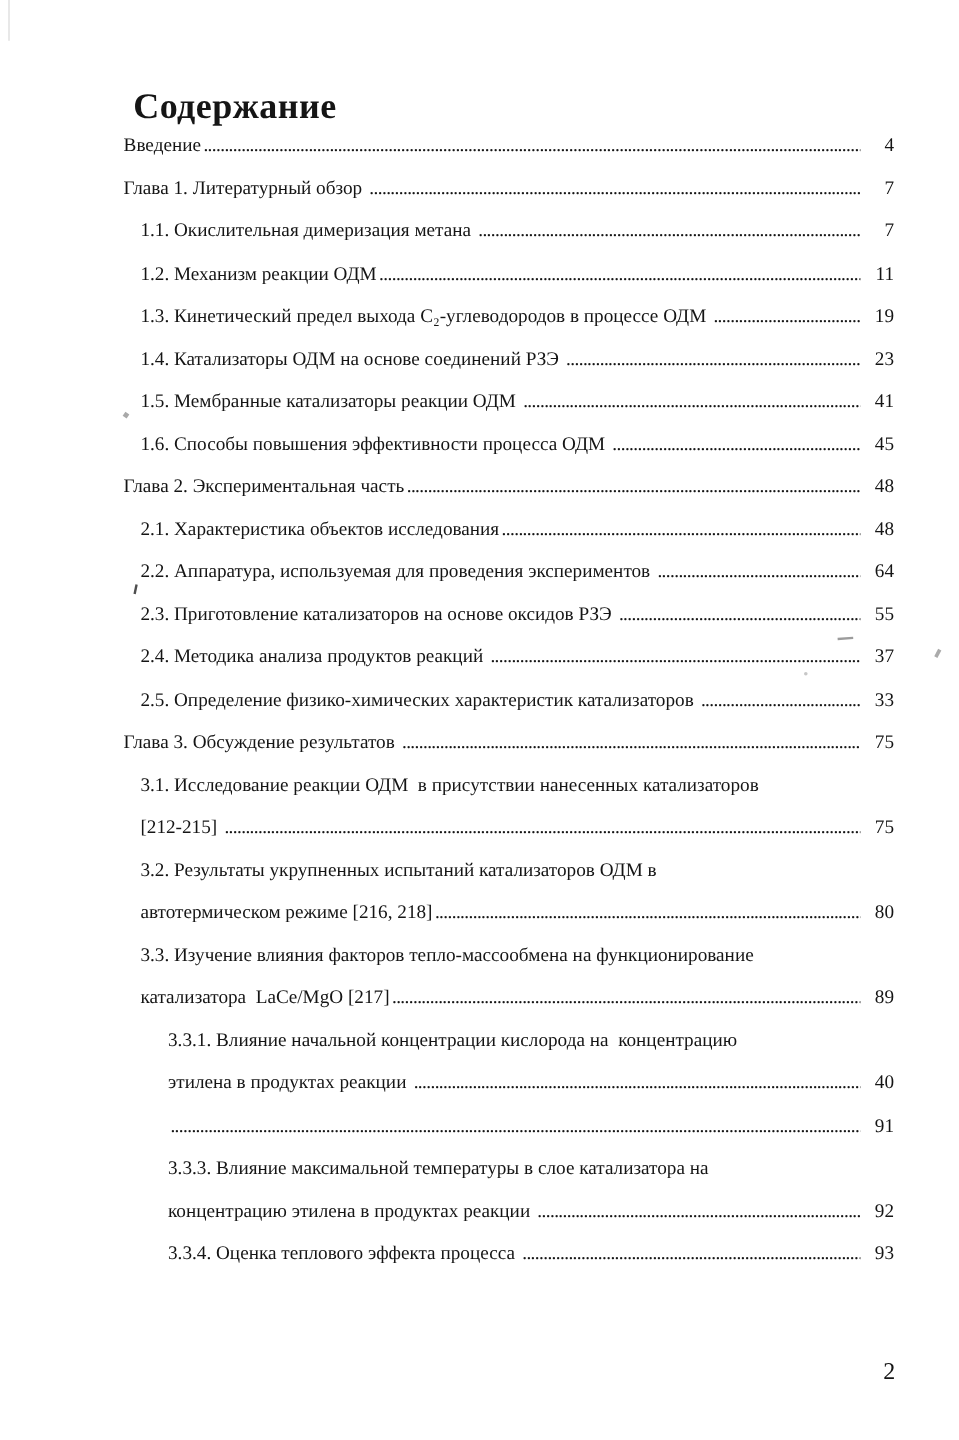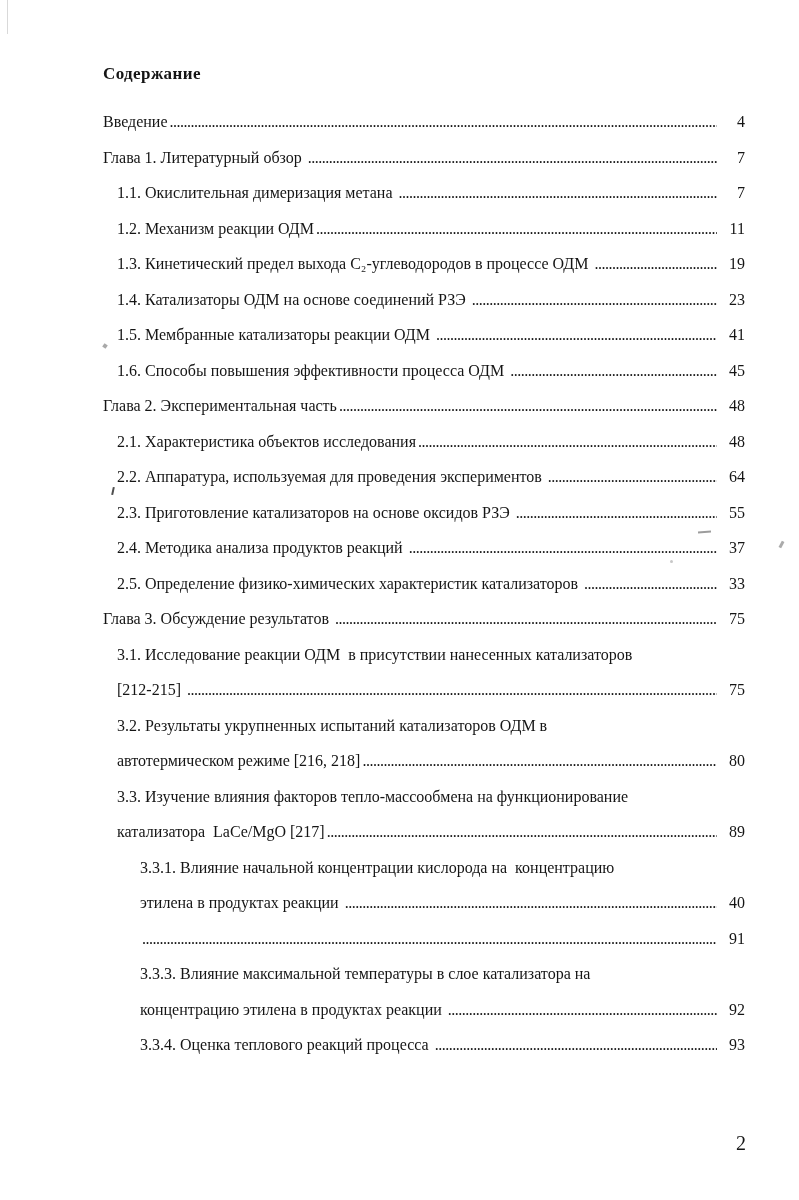--- a/index.html
+++ b/index.html
@@ -6,22 +6,22 @@
   body{
     width:799px;height:1200px;
     background:#ffffff;
     position:relative;
     font-family:"Liberation Serif","DejaVu Serif",serif;
     color:#151515;
     overflow:hidden;
   }
   .scan-page{position:absolute;inset:0;background:#fff;}
   .doc-title{
-    position:absolute;left:99px;top:60px;margin:4px;
-    font-size:17px;font-weight:700;letter-spacing:.4px;
+    position:absolute;left:99px;top:60px;margin:12px;
+    font-size:30px;font-weight:700;letter-spacing:.4px;
   }
   .toc{position:absolute;left:103px;top:104px;width:642px;}
   .row{
     height:35.5px;line-height:35.5px;
     display:flex;align-items:center;
     font-size:16px;white-space:pre;overflow:hidden;
   }
   .lv0{padding-left:0;}
   .lv1{padding-left:14px;}
   .lv2{padding-left:37px;}
@@ -76,21 +76,21 @@
       <div class="row lv1"><span class="t">[212-215] </span><span class="leader"></span><span class="page-num">75</span></div>
       <div class="row lv1"><span class="t">3.2. Результаты укрупненных испытаний катализаторов ОДМ в</span></div>
       <div class="row lv1"><span class="t">автотермическом режиме [216, 218]</span><span class="leader"></span><span class="page-num">80</span></div>
       <div class="row lv1"><span class="t">3.3. Изучение влияния факторов тепло-массообмена на функционирование</span></div>
       <div class="row lv1"><span class="t">катализатора  LaCe/MgO [217]</span><span class="leader"></span><span class="page-num">89</span></div>
       <div class="row lv2"><span class="t">3.3.1. Влияние начальной концентрации кислорода на  концентрацию</span></div>
       <div class="row lv2"><span class="t">этилена в продуктах реакции </span><span class="leader"></span><span class="page-num">40</span></div>
       <div class="row lv2"><span class="leader"></span><span class="page-num">91</span></div>
       <div class="row lv2"><span class="t">3.3.3. Влияние максимальной температуры в слое катализатора на</span></div>
       <div class="row lv2"><span class="t">концентрацию этилена в продуктах реакции </span><span class="leader"></span><span class="page-num">92</span></div>
-      <div class="row lv2"><span class="t">3.3.4. Оценка теплового реакций процесса </span><span class="leader"></span><span class="page-num">93</span></div>
+      <div class="row lv2"><span class="t">3.3.4. Оценка теплового эффекта процесса </span><span class="leader"></span><span class="page-num">93</span></div>
     </div>
 
   <div class="footer-num">2</div>
 
   <span class="artifact a1"></span>
   <span class="artifact a2"></span>
   <span class="artifact a3"></span>
   <span class="artifact a4"></span>
   <span class="artifact a5"></span>
 </main>

